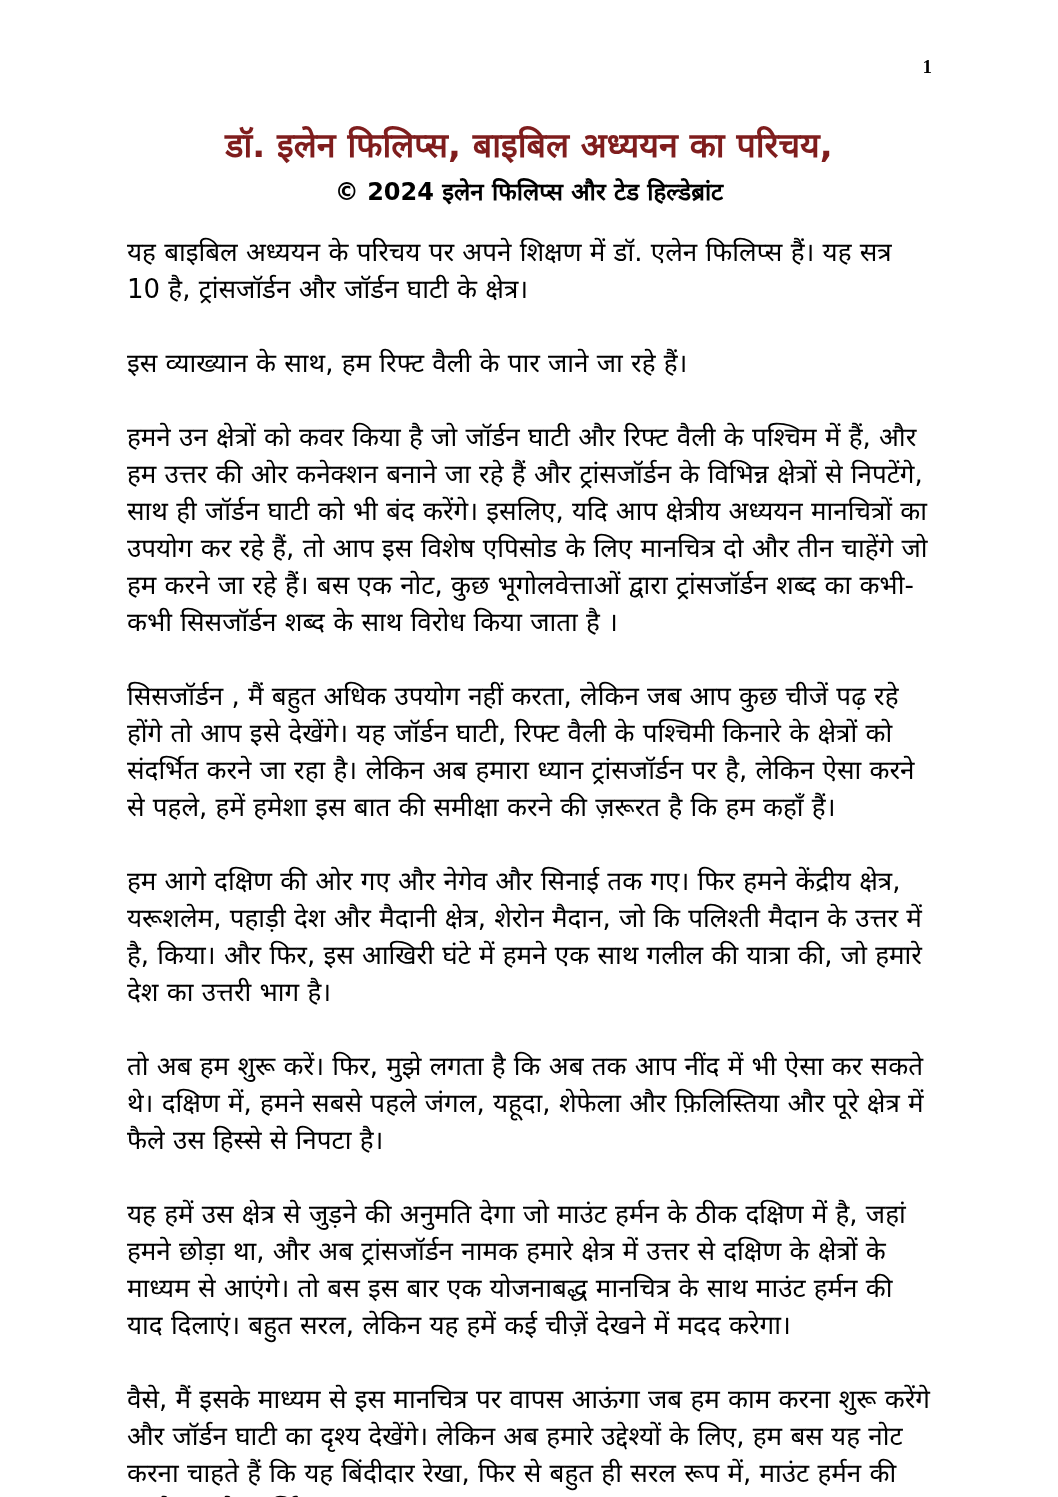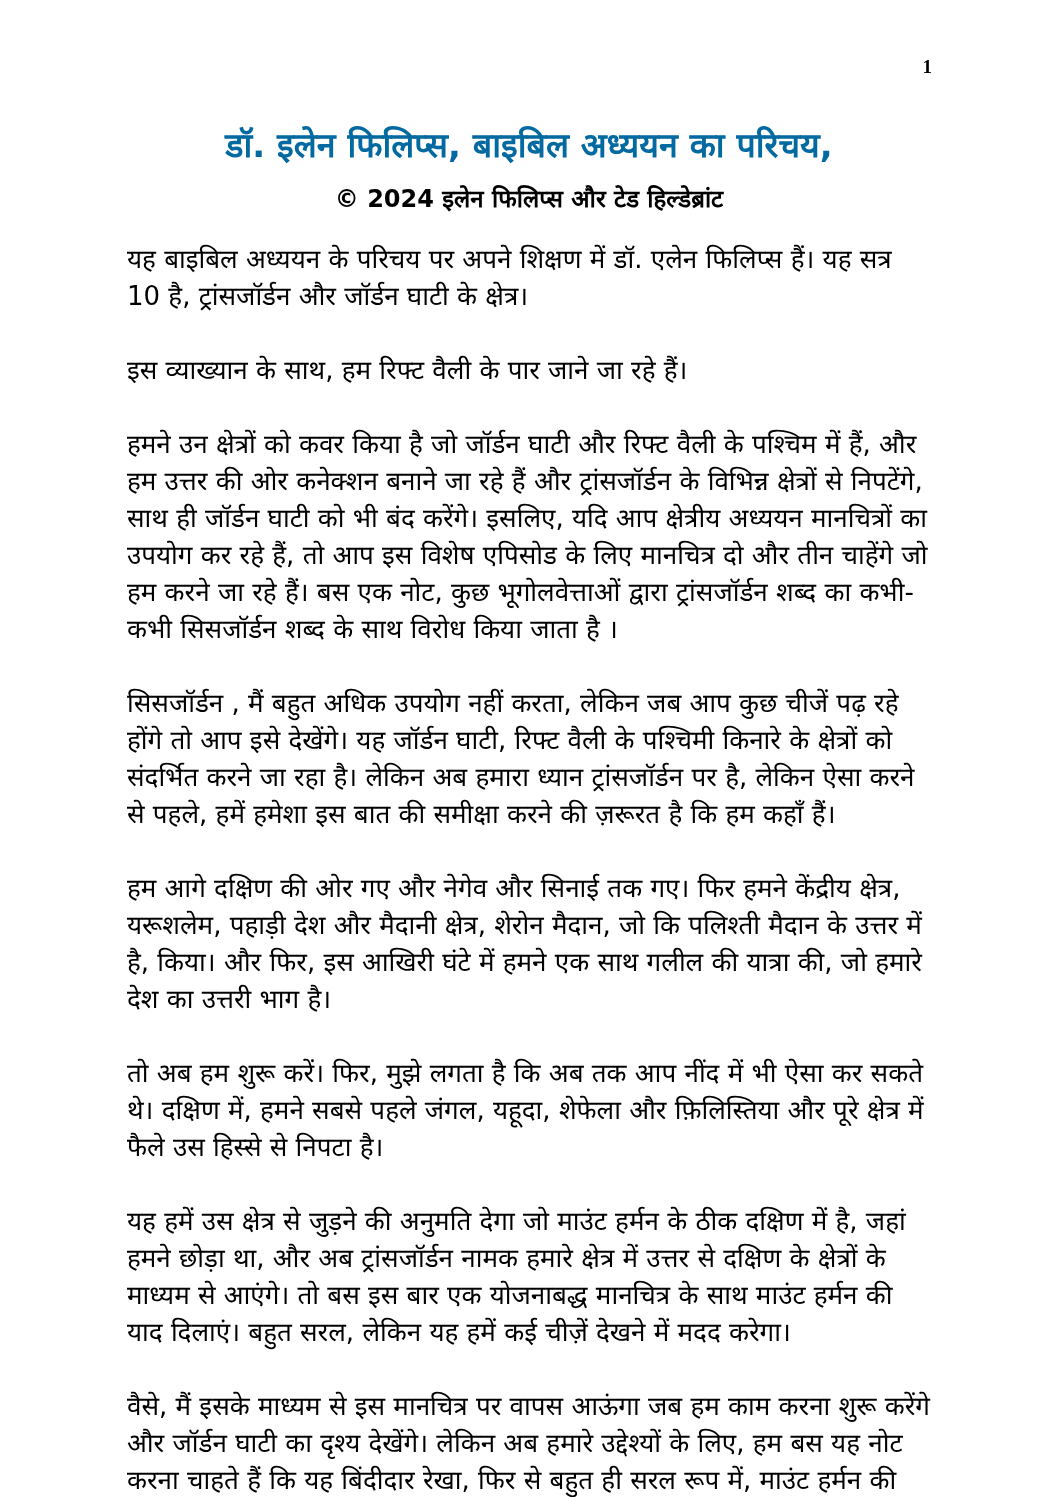--- a/index.html
+++ b/index.html
@@ -28,24 +28,24 @@
   }
   .doc-header {
     margin: 118px 100px 0 100px;
     text-align: center;
   }
   .doc-title {
     margin: 0;
     font-size: 34px;
     font-weight: bold;
     line-height: 55px;
-    color: #0369a1;
+    color: #7f1d1d;
   }
   .doc-copyright {
-    margin-top: 10px;
+    margin-top: 3px;
     font-size: 24px;
     font-weight: bold;
     line-height: 32px;
   }
   .doc-body {
     margin: 26px 128px 0 127px; 
     font-size: 26px;
     line-height: 37px;
     text-align: left;
   }

